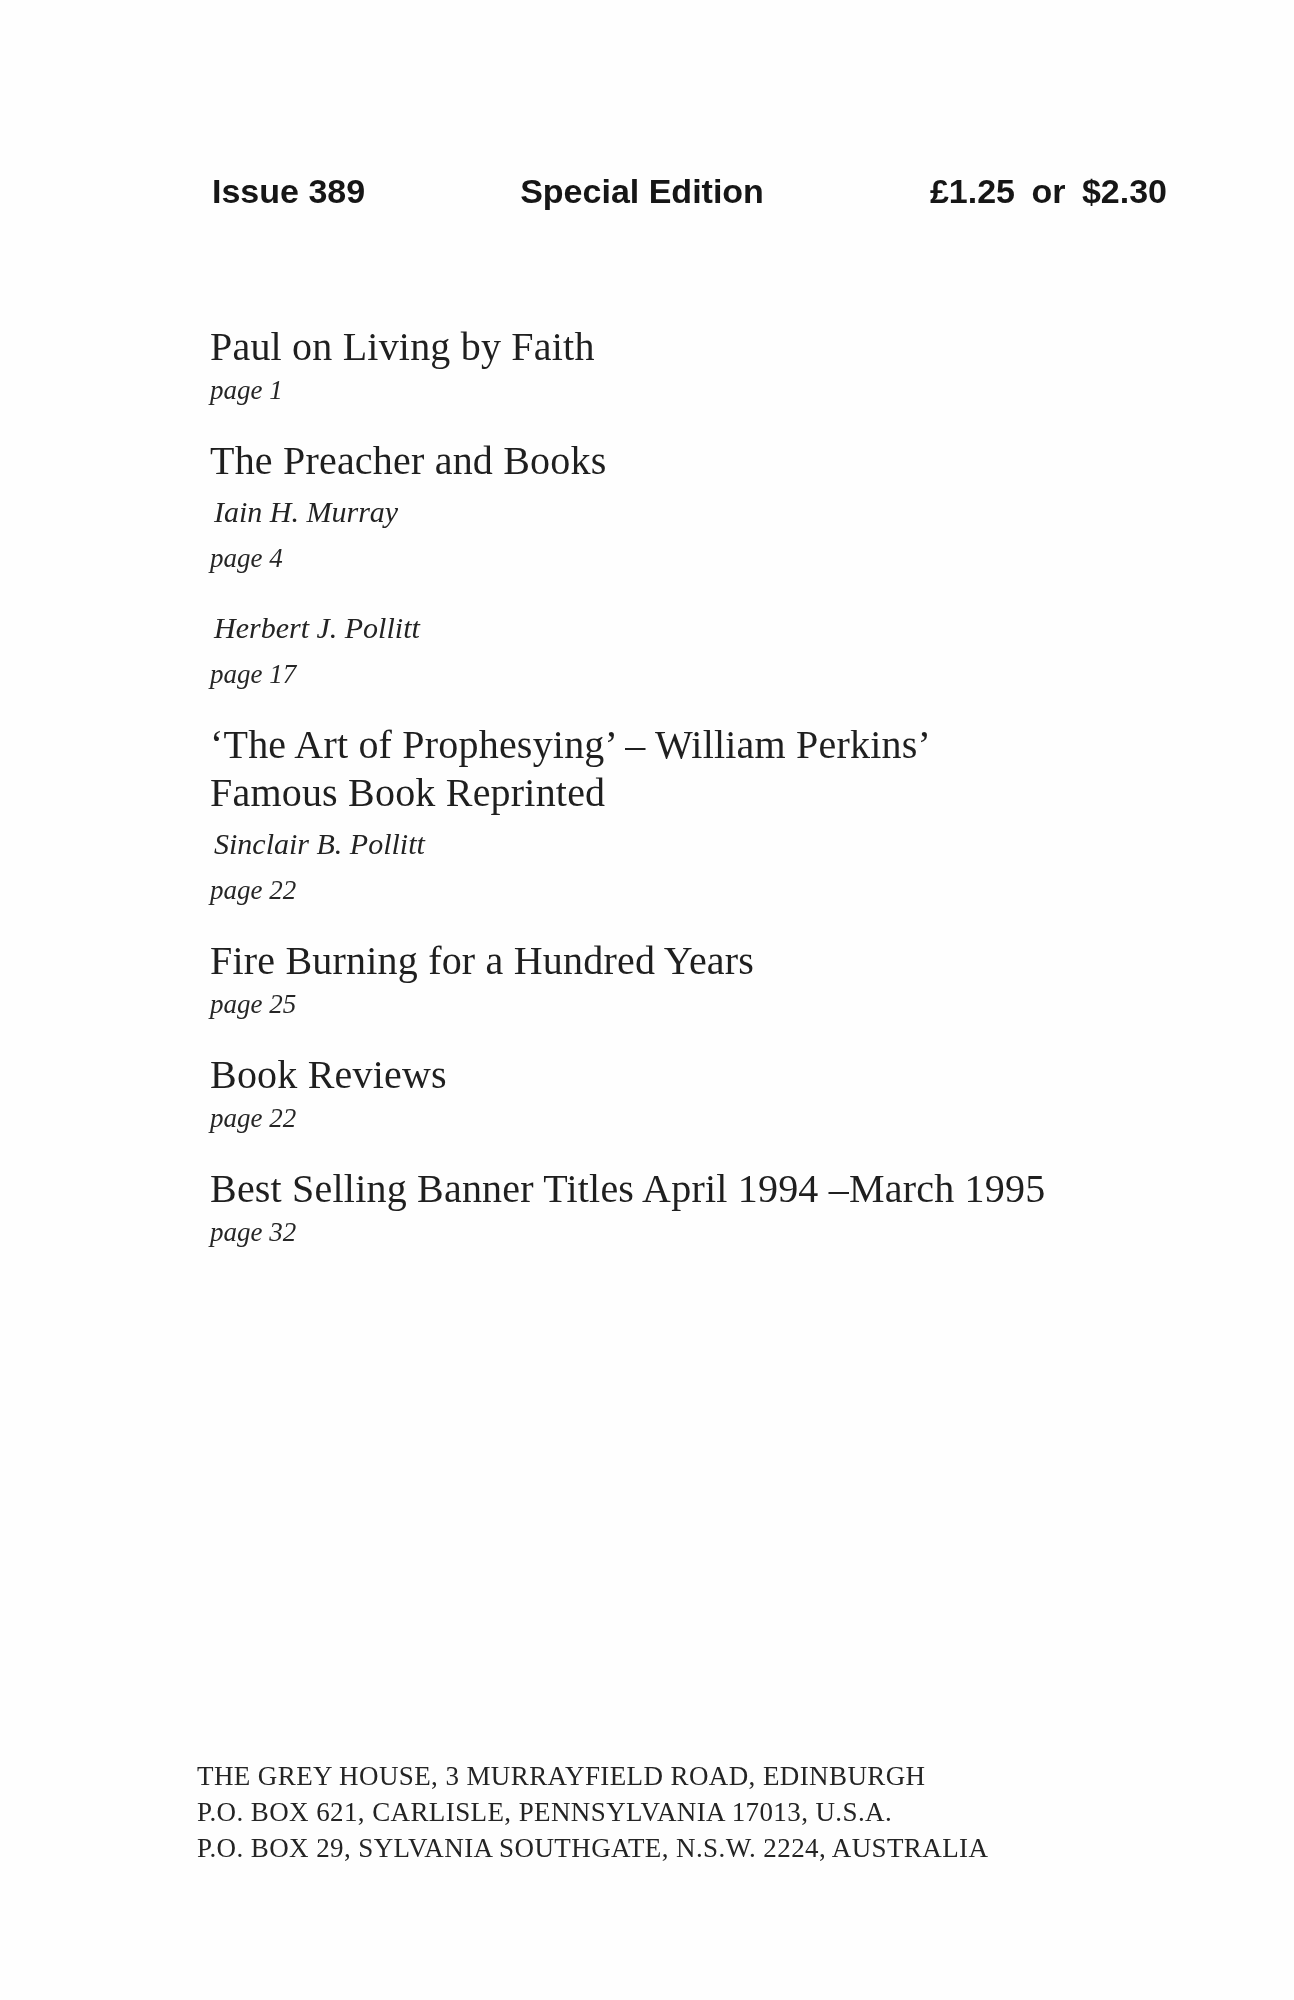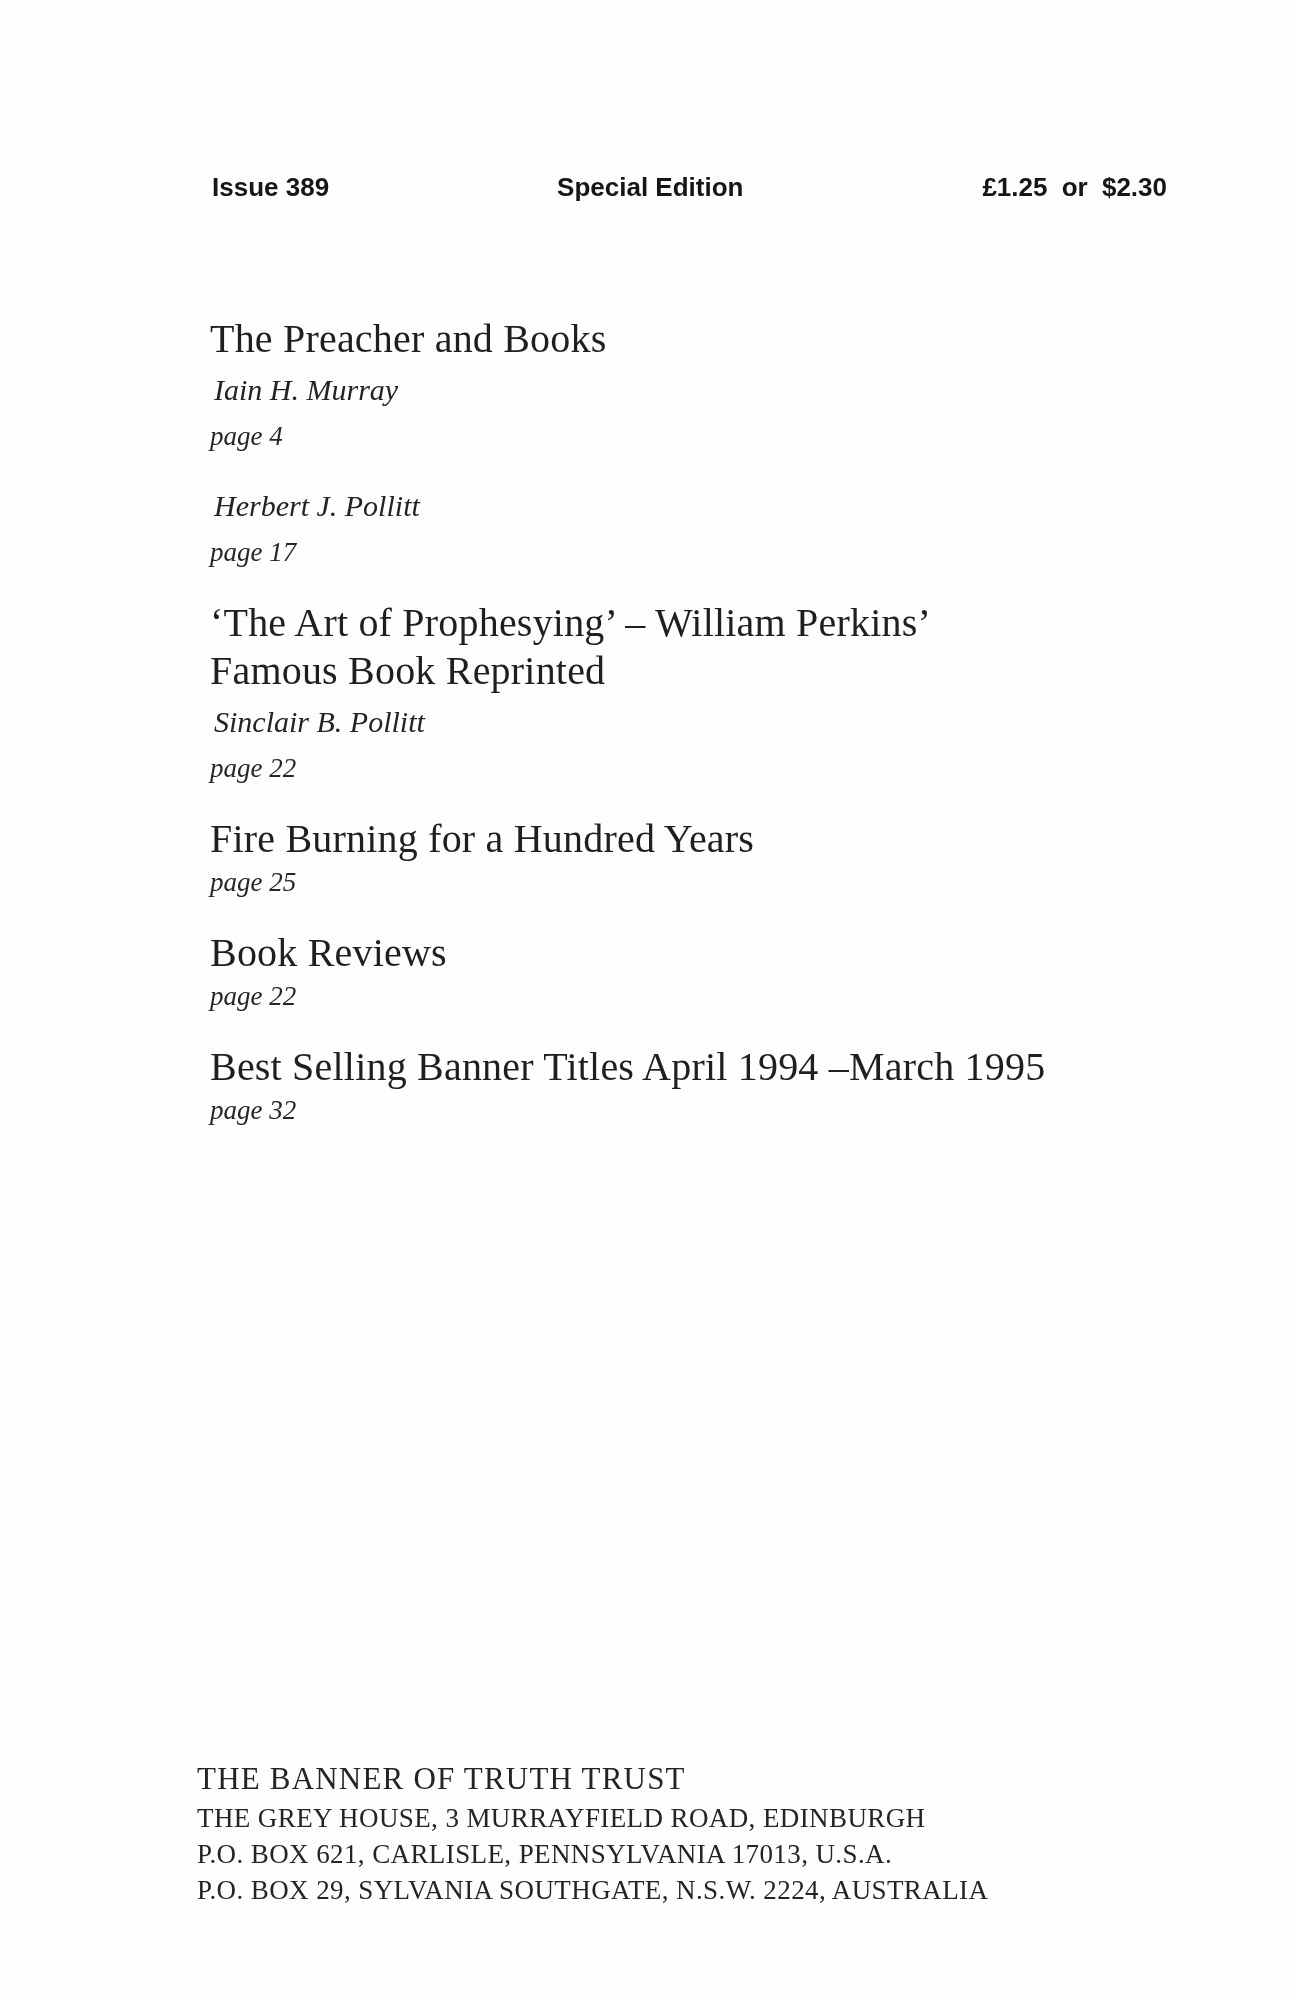--- a/index.html
+++ b/index.html
@@ -17,21 +17,21 @@
     font-family: "Liberation Serif", serif;
   }
   
   .masthead {
     display: flex;
     justify-content: space-between;
     align-items: baseline;
     padding: 172px 127px 0 212px;
     font-family: "Liberation Sans", sans-serif;
     font-weight: bold;
-    font-size: 26px;
+    font-size: 34px;
     color: #161616;
   }
   .masthead .price {
     word-spacing: 7px;
     margin-left: 11px;
   }
   
   .toc {
     padding: 112px 120px 0 210px;
   }
@@ -85,20 +85,24 @@
 <div class="page">
 
   <header class="masthead">
     <span class="issue">Issue 389</span>
     <span class="edition">Special Edition</span>
     <span class="price">£1.25 or $2.30</span>
   </header>
 
   <main class="toc">
 
+    <section class="entry">
+      <h2 class="title">Paul on Living by Faith</h2>
+      <p class="page-ref">page 1</p>
+    </section>
 
     <section class="entry">
       <h2 class="title">The Preacher and Books</h2>
       <p class="author">Iain H. Murray</p>
       <p class="page-ref">page 4</p>
     </section>
 
     <section class="entry">
       <p class="author">Herbert J. Pollitt</p>
       <p class="page-ref">page 17</p>
@@ -122,19 +126,18 @@
     </section>
 
     <section class="entry">
       <h2 class="title">Best Selling Banner Titles April 1994 –March 1995</h2>
       <p class="page-ref">page 32</p>
     </section>
 
   </main>
 
   <footer class="publisher">
-    <div class="pub-name">THE BANNER OF TRUTH TRUST</div>
     <div class="pub-address">THE GREY HOUSE, 3 MURRAYFIELD ROAD, EDINBURGH</div>
     <div class="pub-address">P.O. BOX 621, CARLISLE, PENNSYLVANIA 17013, U.S.A.</div>
     <div class="pub-address">P.O. BOX 29, SYLVANIA SOUTHGATE, N.S.W. 2224, AUSTRALIA</div>
   </footer>
 
 </div>
 
 </body></html>

